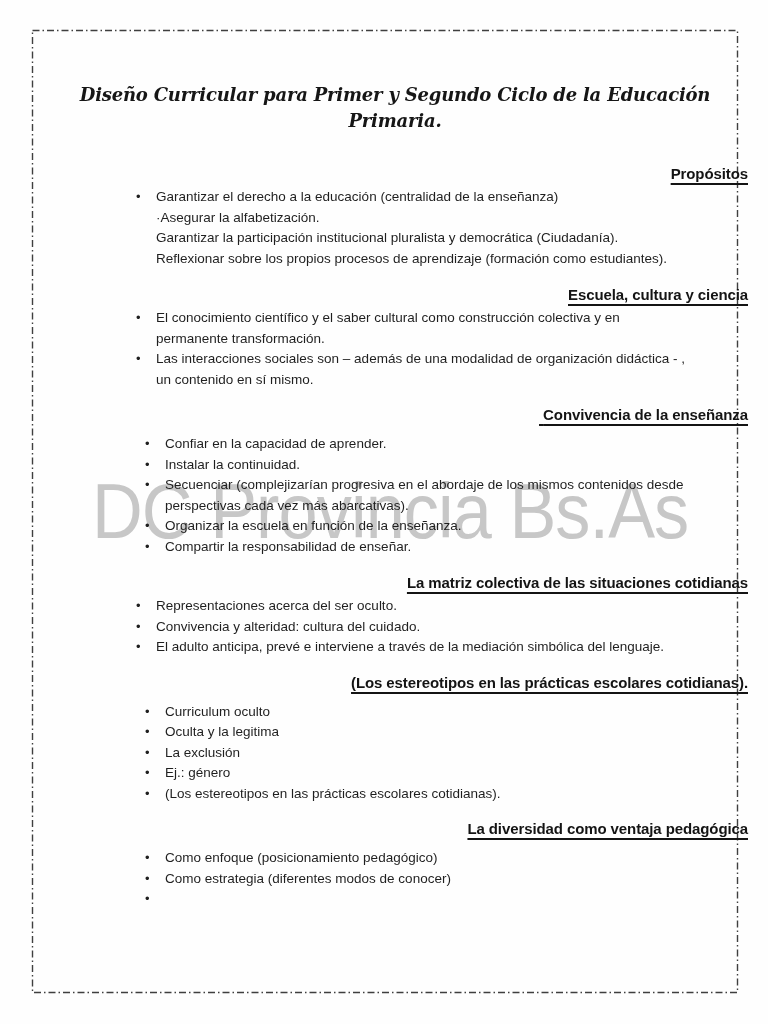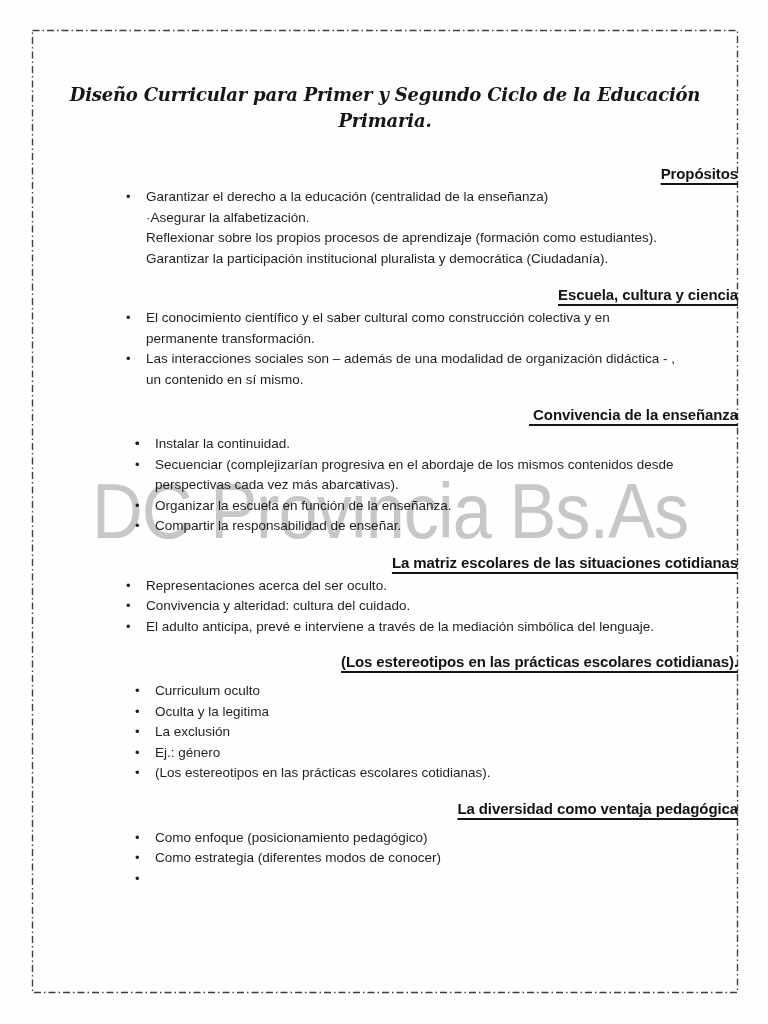--- a/index.html
+++ b/index.html
@@ -31,21 +31,21 @@
     white-space: nowrap;
     transform: scaleX(0.9);
     transform-origin: left center;
     z-index: 1;
     letter-spacing: -1px;
     user-select: none;
   }
   
   #content {
     position: absolute;
-    left: 32px; top: 30px;
+    left: 42px; top: 30px;
     width: 706px; height: 963px;
     z-index: 2;
     color: var(--ink, #1f1f1f);
     box-sizing: border-box;
     padding-top: 52px;
   }
   #doc-title {
     text-align: center;
     font-family: "DejaVu Serif", serif;
     font-style: italic;
@@ -104,40 +104,40 @@
 
   <div id="watermark">DC Provincia Bs.As</div>
 
   <div id="content">
     <div id="doc-title">Diseño Curricular para Primer y Segundo Ciclo de la Educación Primaria.</div>
     <div id="sections">
         <div class="heading level1"><span class="hline">Propósitos</span></div>
         <div class="list indent-A">
           <div class="item"><span class="bullet">•</span><span class="itext">Garantizar el derecho a la educación (centralidad de la enseñanza)</span></div>
           <div class="item"><span class="itext">·Asegurar la alfabetización.</span></div>
+          <div class="item"><span class="itext">Garantizar la participación institucional pluralista y democrática (Ciudadanía).</span></div>
           <div class="item"><span class="itext">Reflexionar sobre los propios procesos de aprendizaje (formación como estudiantes).</span></div>
-          <div class="item"><span class="itext">Garantizar la participación institucional pluralista y democrática (Ciudadanía).</span></div>
         </div>
         <div class="heading level2"><span class="hline">Escuela, cultura y ciencia</span></div>
         <div class="list indent-A">
           <div class="item"><span class="bullet">•</span><span class="itext">El conocimiento científico y el saber cultural como construcción colectiva y en
 permanente transformación.</span></div>
           <div class="item"><span class="bullet">•</span><span class="itext">Las interacciones sociales son – además de una modalidad de organización didáctica - ,
 un contenido en sí mismo.</span></div>
         </div>
         <div class="heading level1"><span class="hline"> Convivencia de la enseñanza</span></div>
         <div class="list indent-B">
-          <div class="item"><span class="bullet">•</span></div>
+          <div class="item"><span class="bullet">•</span><span class="itext">Confiar en la capacidad de aprender.</span></div>
           <div class="item"><span class="bullet">•</span><span class="itext">Instalar la continuidad.</span></div>
           <div class="item"><span class="bullet">•</span><span class="itext">Secuenciar (complejizarían progresiva en el abordaje de los mismos contenidos desde
 perspectivas cada vez más abarcativas).</span></div>
           <div class="item"><span class="bullet">•</span><span class="itext">Organizar la escuela en función de la enseñanza.</span></div>
           <div class="item"><span class="bullet">•</span><span class="itext">Compartir la responsabilidad de enseñar.</span></div>
         </div>
-        <div class="heading level2"><span class="hline">La matriz escolares de las situaciones cotidianas</span></div>
+        <div class="heading level2"><span class="hline">La matriz colectiva de las situaciones cotidianas</span></div>
         <div class="list indent-A">
           <div class="item"><span class="bullet">•</span><span class="itext">Representaciones acerca del ser oculto.</span></div>
           <div class="item"><span class="bullet">•</span><span class="itext">Convivencia y alteridad: cultura del cuidado.</span></div>
           <div class="item"><span class="bullet">•</span><span class="itext">El adulto anticipa, prevé e interviene a través de la mediación simbólica del lenguaje.</span></div>
         </div>
         <div class="heading level1"><span class="hline">(Los estereotipos en las prácticas escolares cotidianas).</span></div>
         <div class="list indent-B">
           <div class="item"><span class="bullet">•</span><span class="itext">Curriculum oculto</span></div>
           <div class="item"><span class="bullet">•</span><span class="itext">Oculta y la legitima</span></div>
           <div class="item"><span class="bullet">•</span><span class="itext">La exclusión</span></div>

